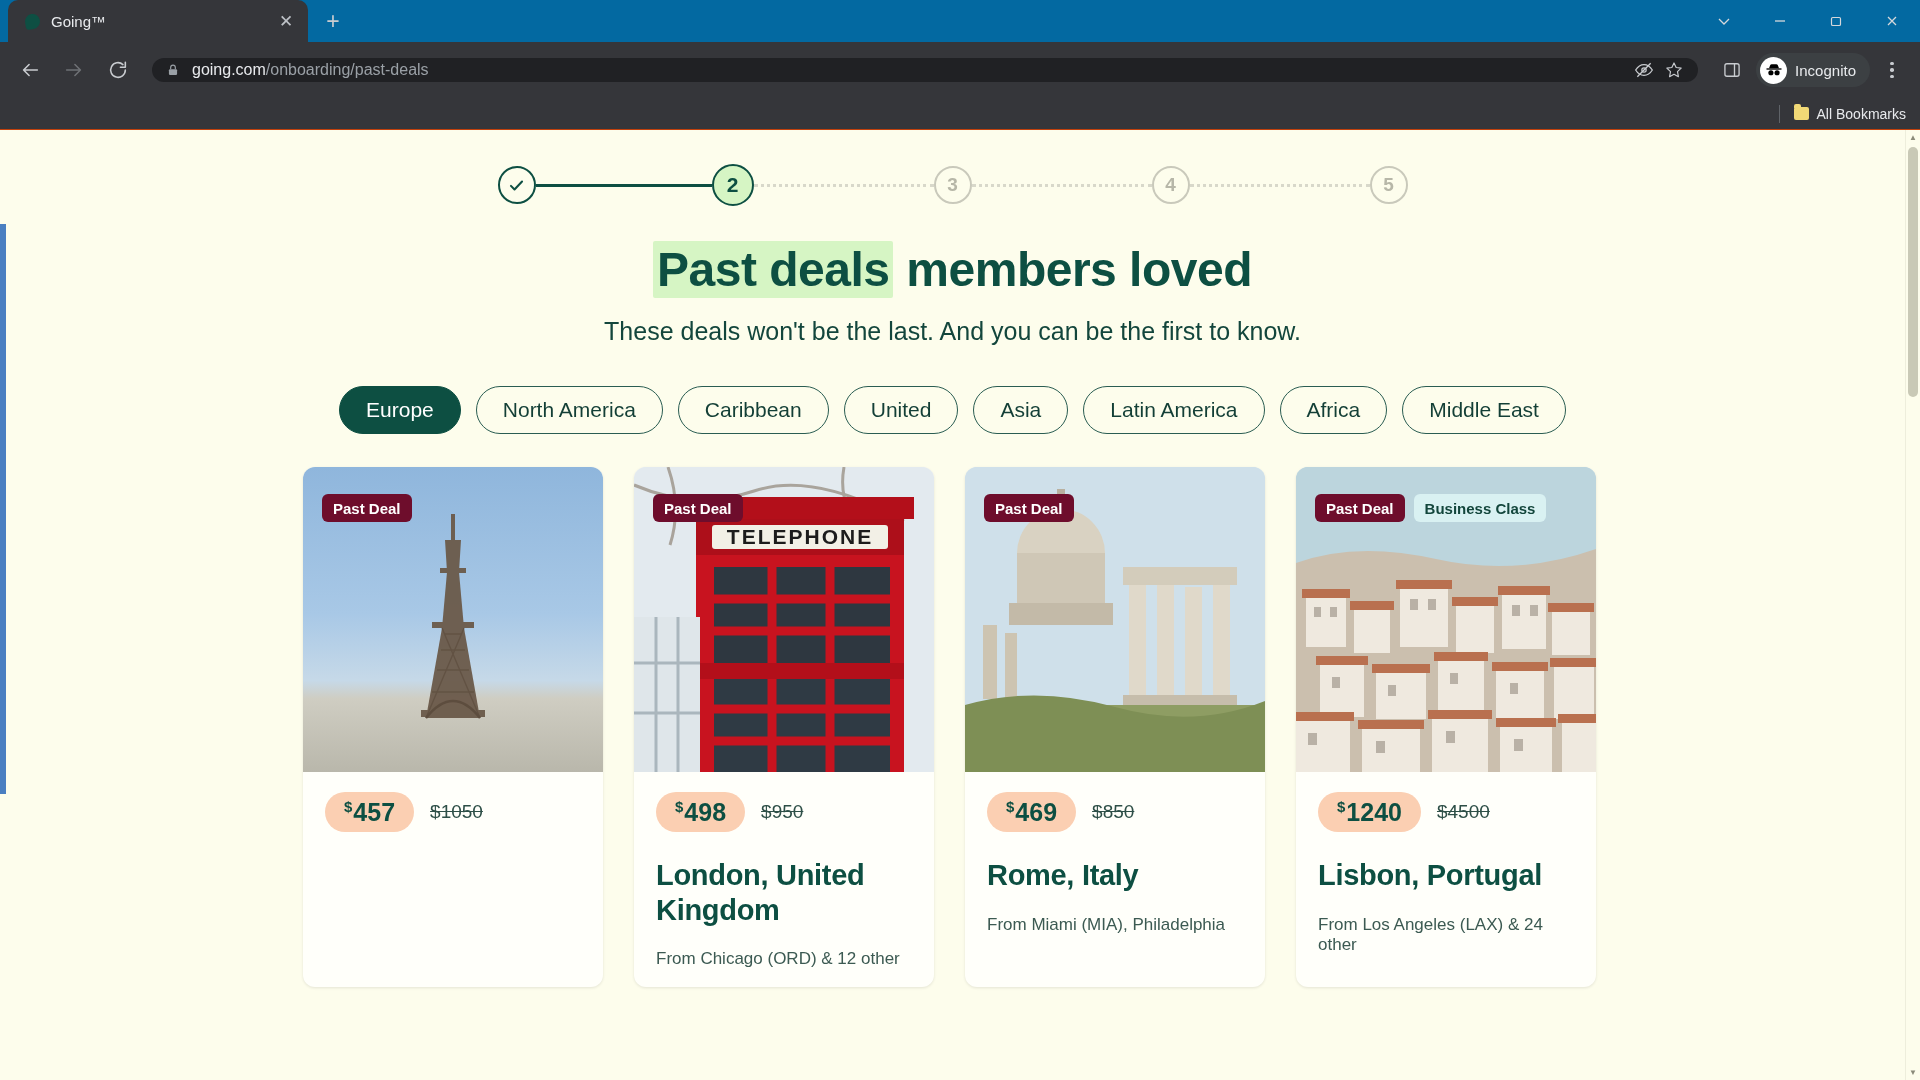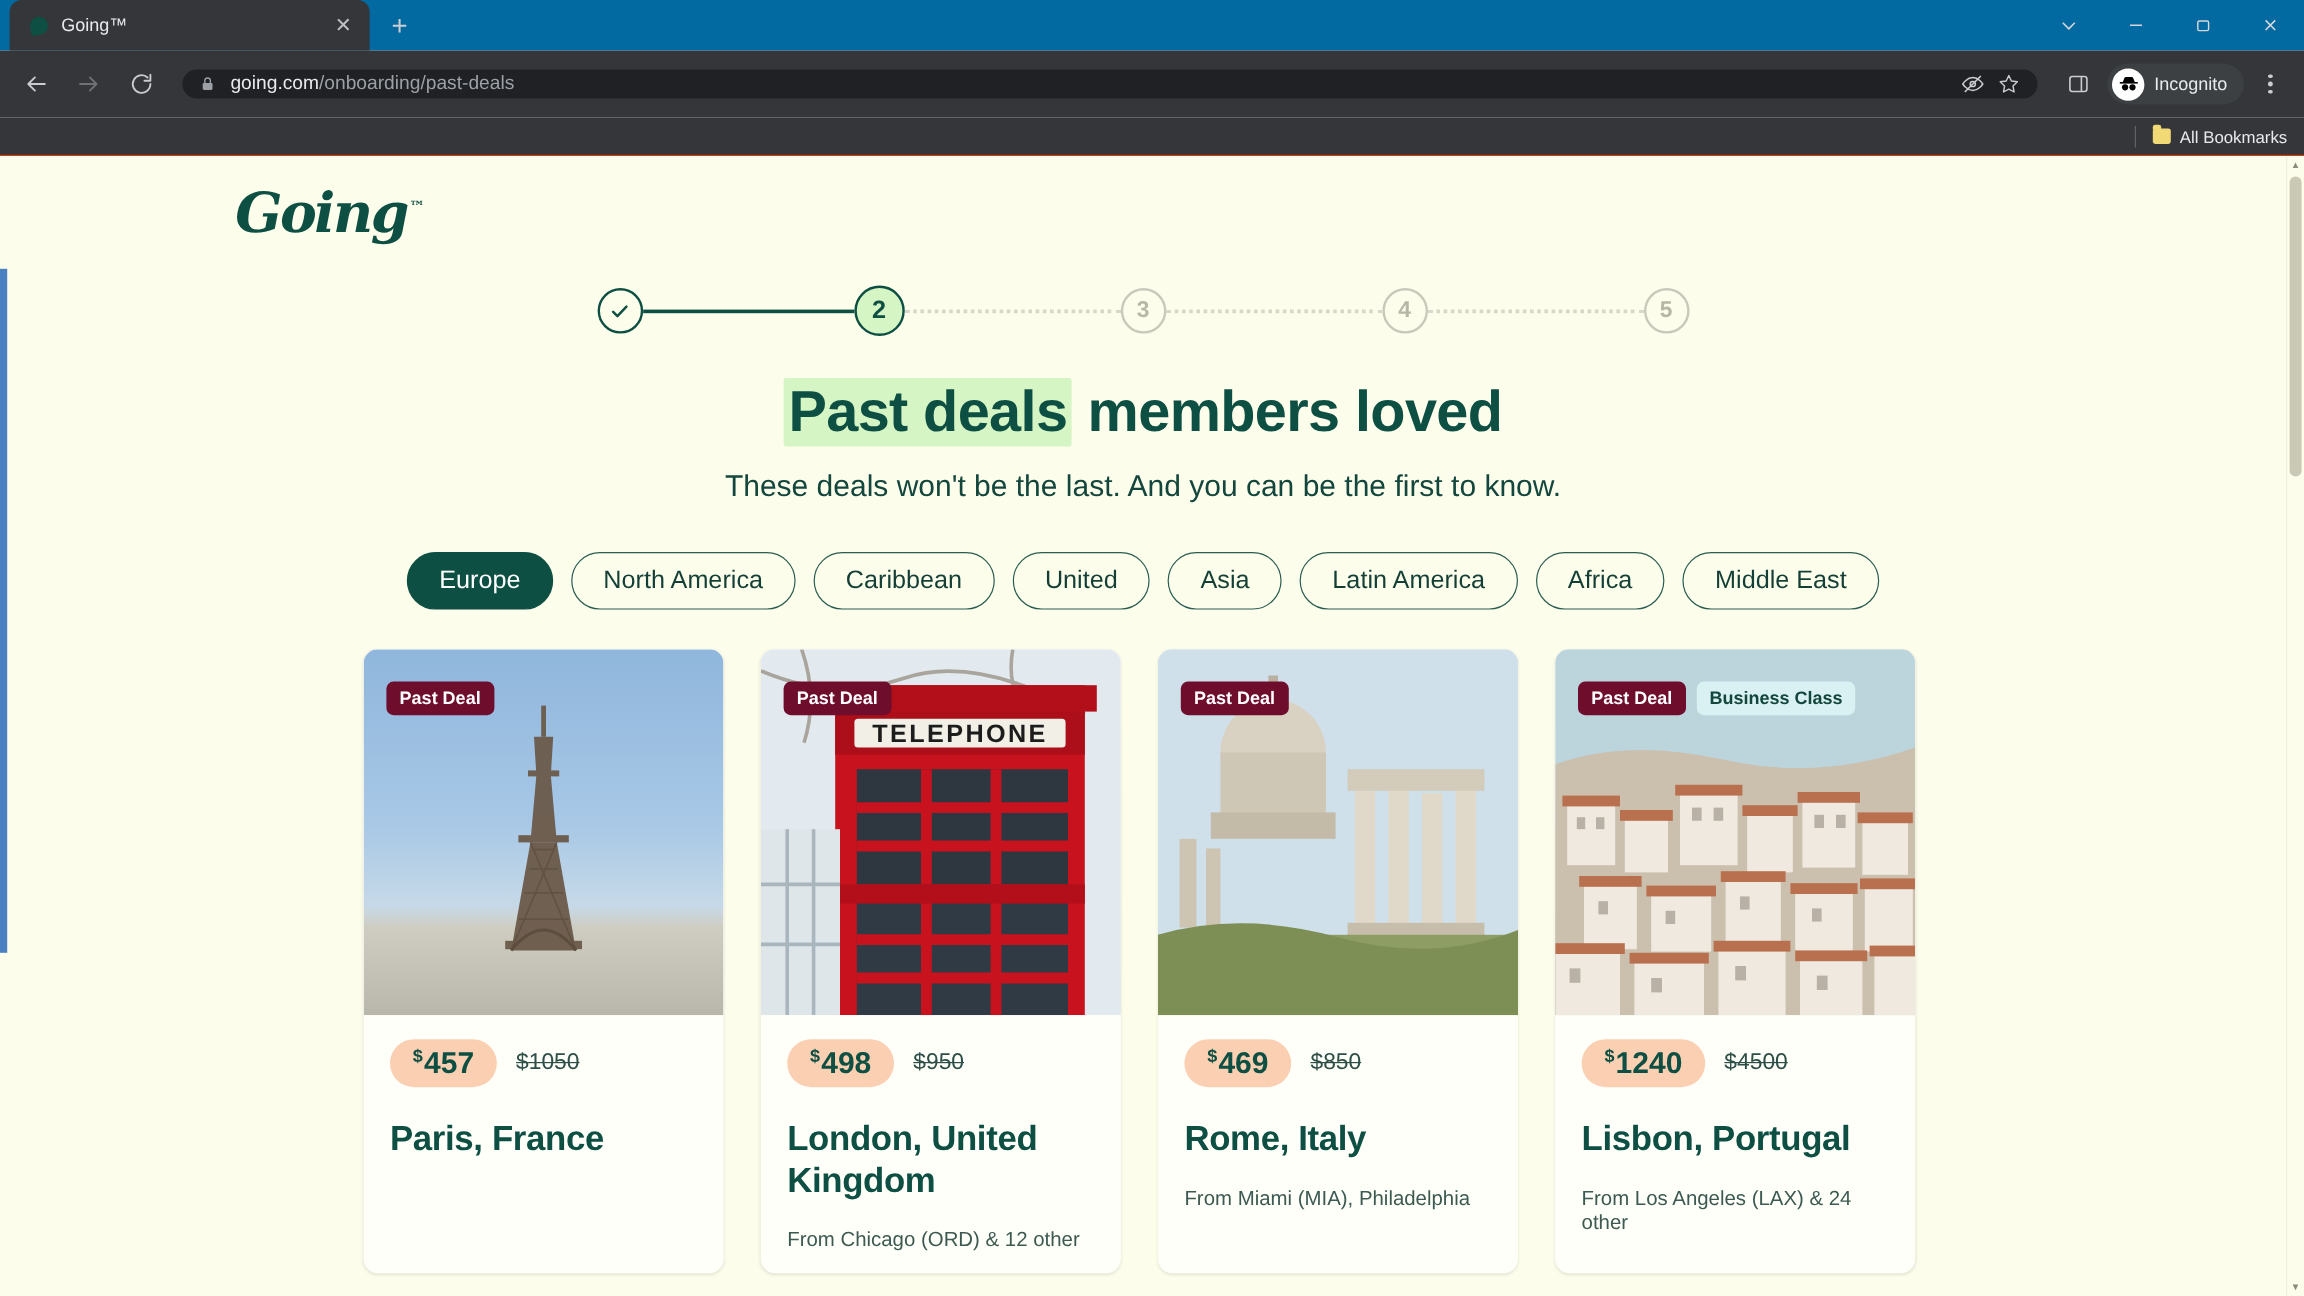--- a/index.html
+++ b/index.html
@@ -324,23 +324,20 @@
       <span class="bm-folder"></span>
       <span>All Bookmarks</span>
     </span>
   </div>
 
   <div class="viewport">
     <div class="page">
 
       <div class="focus-strip"></div>
 
-      <div class="logo-wrap">
-        <span class="logo"><span>Going</span><sup>™</sup></span>
-      </div>
 
       <div class="stepper">
         <div class="step done">
           <svg width="19" height="19" viewBox="0 0 24 24">
               <path d="M5 12.5l4.5 4.5L19 7" stroke="currentColor" stroke-width="2.6" fill="none" stroke-linecap="round" stroke-linejoin="round"></path>
             </svg>
         </div>
         <div class="conn solid"></div>
         <div class="step current">2</div>
         <div class="conn dotted"></div>
@@ -389,21 +386,20 @@
             </div>
             <div class="badges">
               <span class="badge past">Past Deal</span>
             </div>
           </div>
           <div class="card-body">
             <div class="pricerow">
               <span class="price"><sup>$</sup><span>457</span></span>
               <span class="oldprice">$1050</span>
             </div>
-            <div class="city">Paris, France</div>
             <div class="from"></div>
           </div>
         </div>
 
         <div class="card">
           <div class="card-img">
             <div class="ph ph-london">
               <svg width="300" height="305" viewBox="0 0 300 305" style="position:absolute;inset:0">
                 <rect x="0" y="0" width="300" height="305" fill="#e3eaef"></rect>
                 <g stroke="#7a6a58" stroke-width="3" fill="none" opacity=".55">

